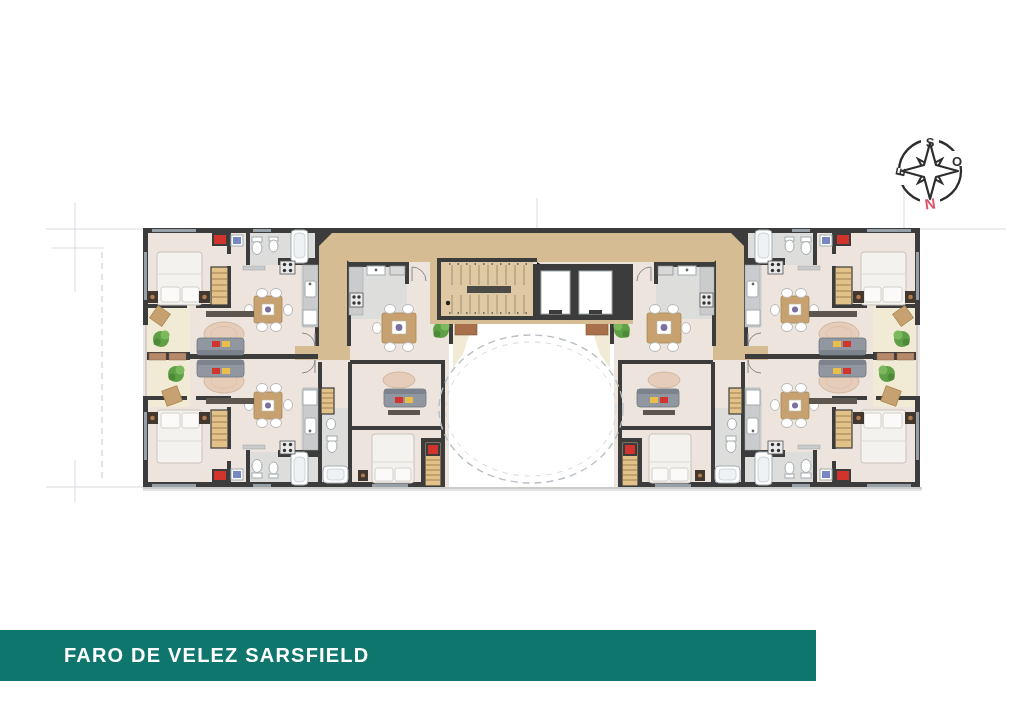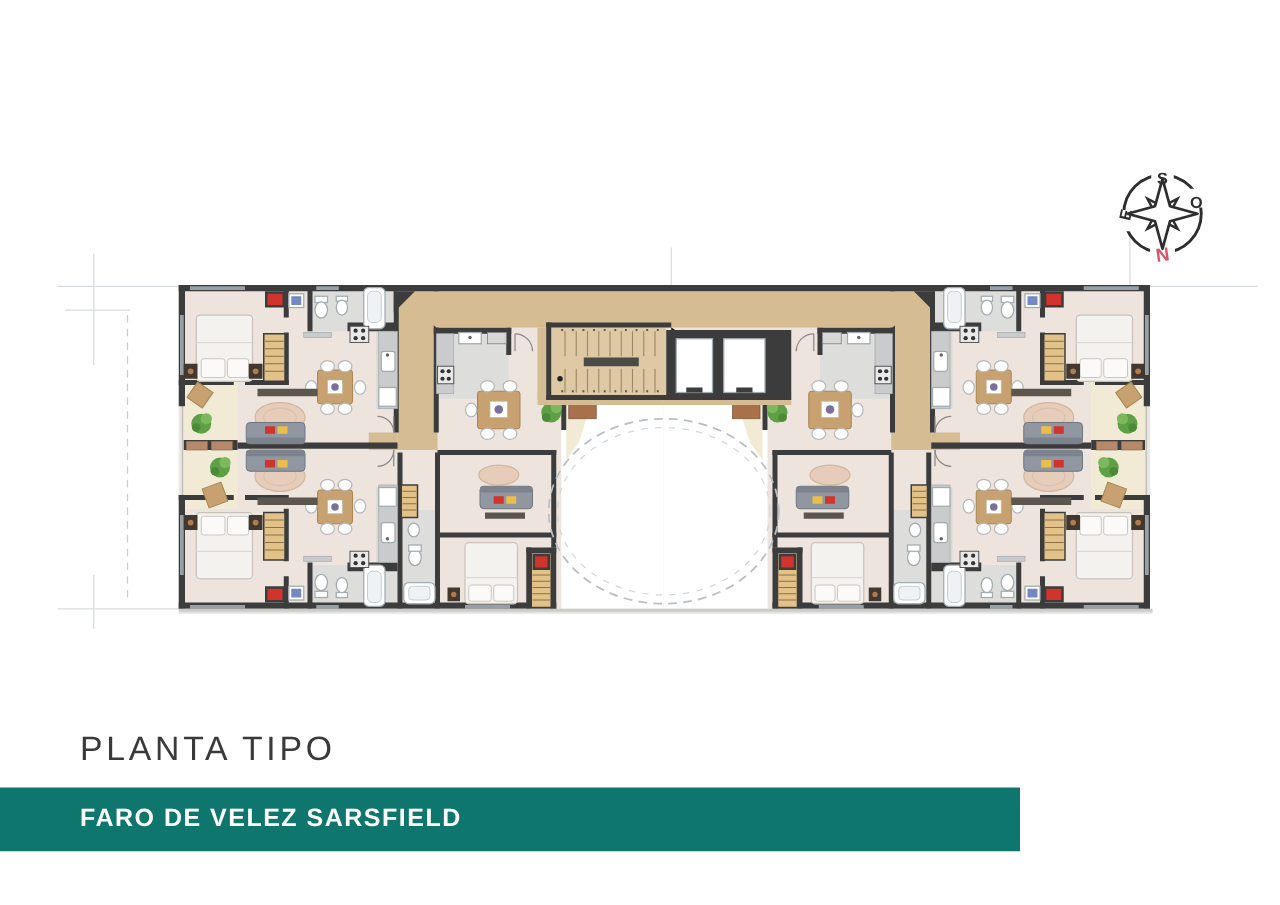--- a/index.html
+++ b/index.html
@@ -425,17 +425,16 @@
       <path d="M930,154 L934,167 L947,171 L934,175 L930,188 L926,175 L913,171 L926,167 Z" fill="#fff" stroke="#2E2E2E" stroke-width="2"></path>
     </g>
     <path d="M930,143 L936,165 L958,171 L936,177 L930,199 L924,177 L902,171 L924,165 Z" fill="#fff" stroke="#2E2E2E" stroke-width="2.2" stroke-linejoin="round"></path>
     <text class="cmp-l" x="930" y="147" text-anchor="middle">S</text>
     <text class="cmp-l" x="957" y="166" text-anchor="middle">O</text>
     <text class="cmp-l" x="901" y="176" text-anchor="middle" transform="rotate(-78 901 172)">E</text>
     <text class="cmp-n" x="930" y="209" text-anchor="middle" transform="rotate(-8 930 203)">N</text>
   </g>
 </svg>
 
-  <div id="plan-title">PLANTA TIPO</div>
   <div id="banner">
     <div id="banner-text">FARO DE VELEZ SARSFIELD</div>
   </div>
 </div>
 
 </body></html>

